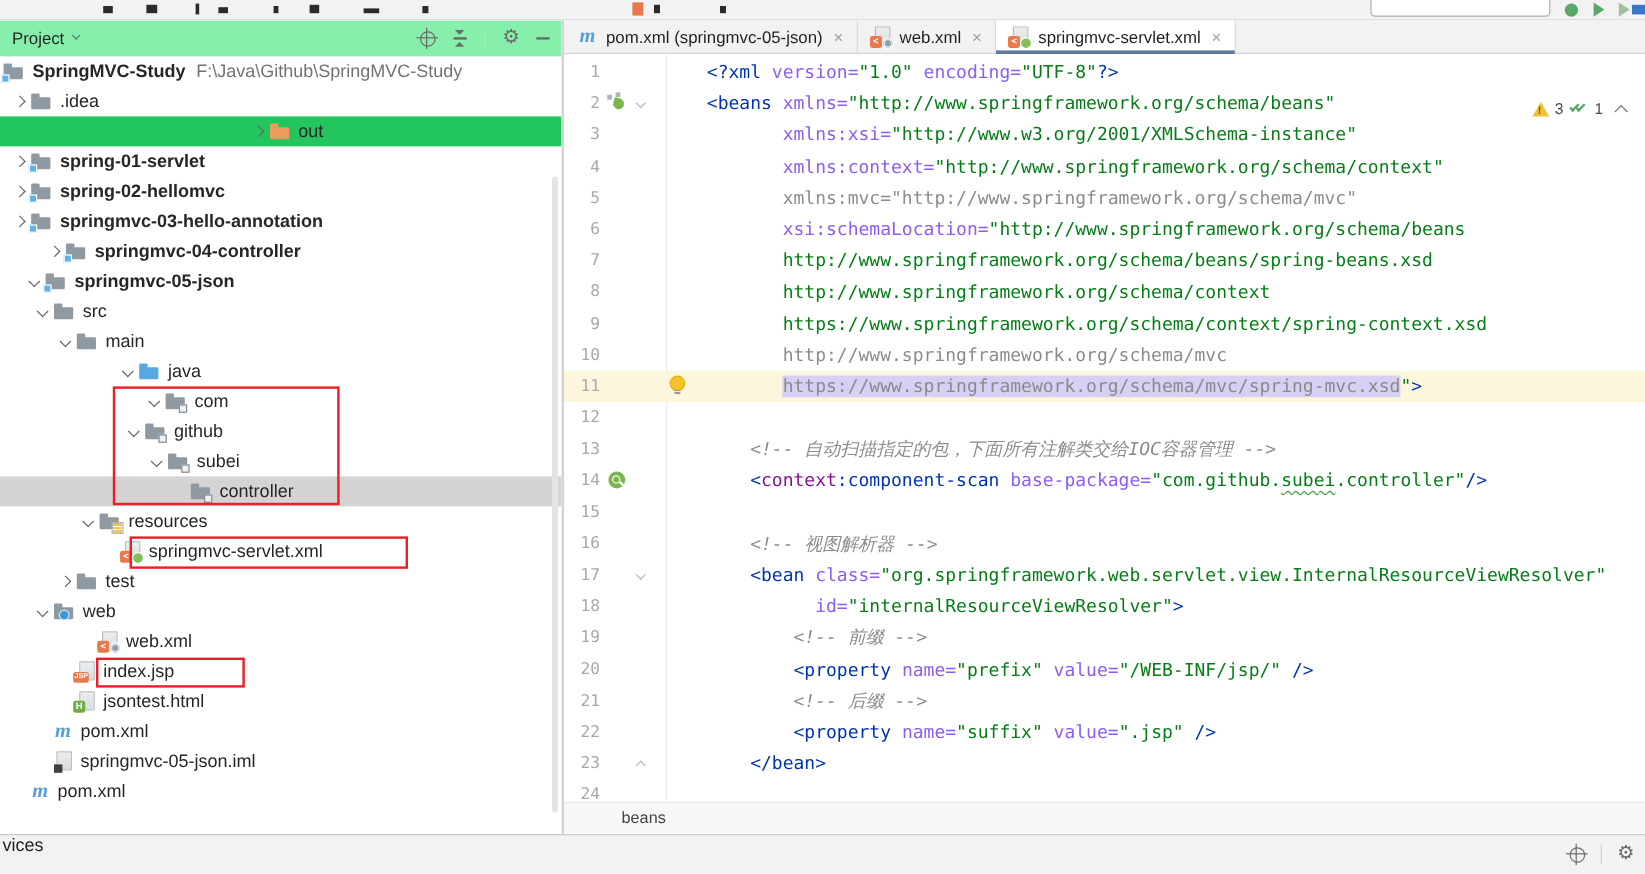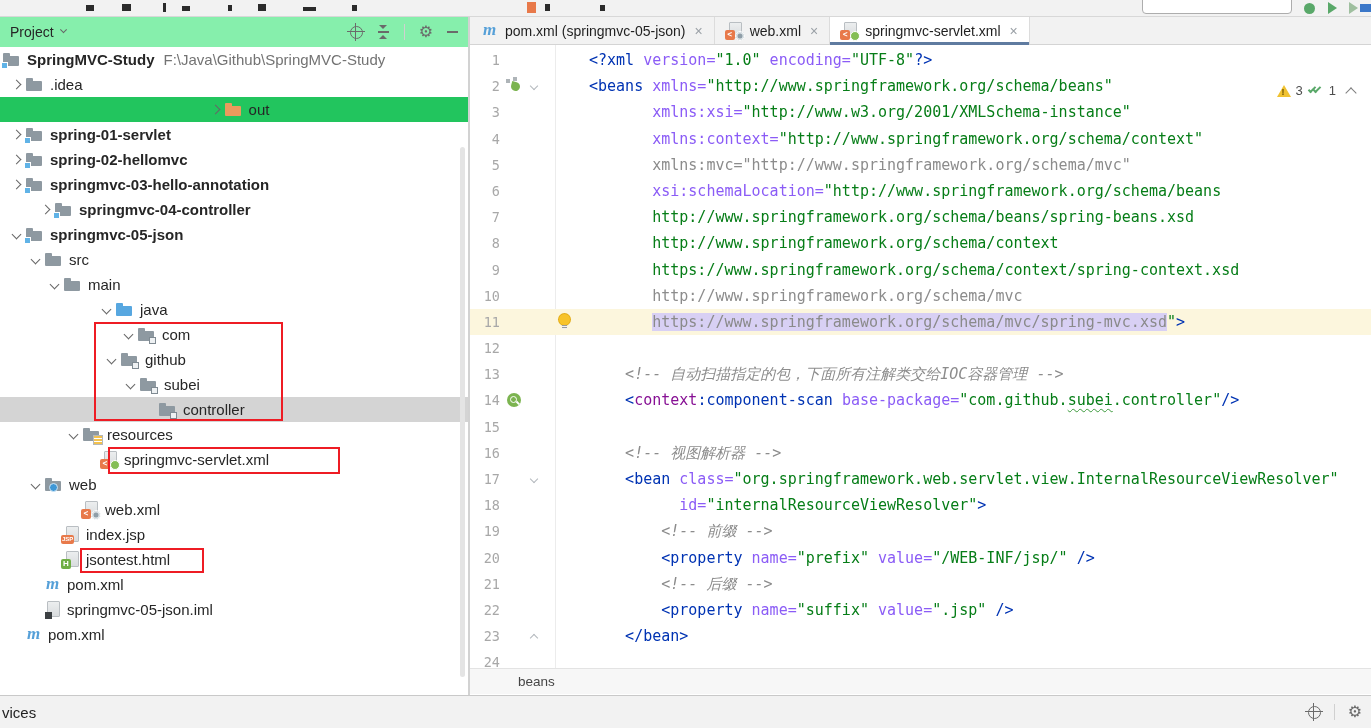--- a/index.html
+++ b/index.html
@@ -146,21 +146,21 @@
   .dblcheck i:nth-child(1){ left:0; }
   .dblcheck i:nth-child(2){ left:5px; }
   .chev-up { width:8px; height:8px; border-left:1.6px solid #7e7e7e; border-top:1.6px solid #7e7e7e;
              transform:rotate(45deg); margin-left:6px; margin-top:4px; }
 
   .crumbbar { height:26px; background:#f7f7f7; border-top:1px solid #e3e3e3; display:flex;
               align-items:center; padding-left:48px; font-size:13.5px; color:#454545; }
 
   
   .bottom-bar { position:absolute; left:0; top:695px; width:1371px; height:33px;
-                background:#f2f2f2; border-top:1px solid #c9c9c9; display:flex; align-items:center; }
+                background:#f2f2f2; border-top:1px solid #c9c9c9; display:flex; }
   .bb-left { font-size:15px; color:#1f1f1f; margin-left:2px; }
   .bb-actions { margin-left:auto; display:flex; align-items:center; gap:13px; margin-right:9px; }
 </style>
 </head>
 <body>
 
 <div id="stage">
 
   <div class="top-strip">
     <div class="frag" style="left:86px;top:5px;width:8px;height:6px"></div>
@@ -247,21 +247,21 @@
         </div>
         <div class="trow bold" style="padding-left: 8px; margin-left: 29px;">
           <span class="tchev">
             <i class="chev right"></i>
           </span>
           <i class="tic fold ">
             <span class="b b-module"></span>
           </i>
           <span class="tlabel">springmvc-04-controller</span>
         </div>
-        <div class="trow bold" style="padding-left: 8px;">
+        <div class="trow bold" style="padding-left: 8px; margin-left: 12px;">
           <span class="tchev">
             <i class="chev down"></i>
           </span>
           <i class="tic fold ">
             <span class="b b-module"></span>
           </i>
           <span class="tlabel">springmvc-05-json</span>
         </div>
         <div class="trow" style="padding-left: 27px;">
           <span class="tchev">
@@ -327,20 +327,27 @@
           </i>
           <span class="tlabel">resources</span>
         </div>
         <div class="trow" style="padding-left: 84px;">
           <span class="tchev"></span>
           <i class="fic page">
             <span class="xl">&lt;</span>
             <span class="dot leaf"></span>
           </i>
           <span class="tlabel">springmvc-servlet.xml</span>
+        </div>
+        <div class="trow" style="padding-left: 46px;">
+          <span class="tchev">
+            <i class="chev right"></i>
+          </span>
+          <i class="tic fold "></i>
+          <span class="tlabel">test</span>
         </div>
         <div class="trow" style="padding-left: 27px;">
           <span class="tchev">
             <i class="chev down"></i>
           </span>
           <i class="tic fold ">
             <span class="b b-web"></span>
           </i>
           <span class="tlabel">web</span>
         </div>

